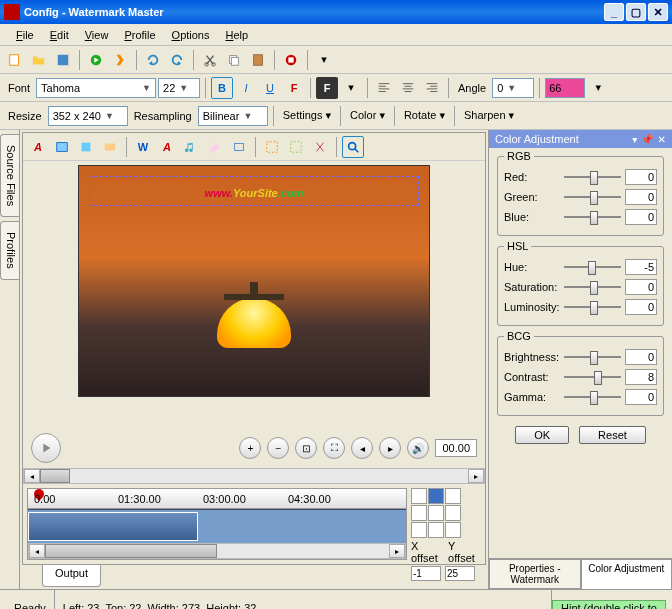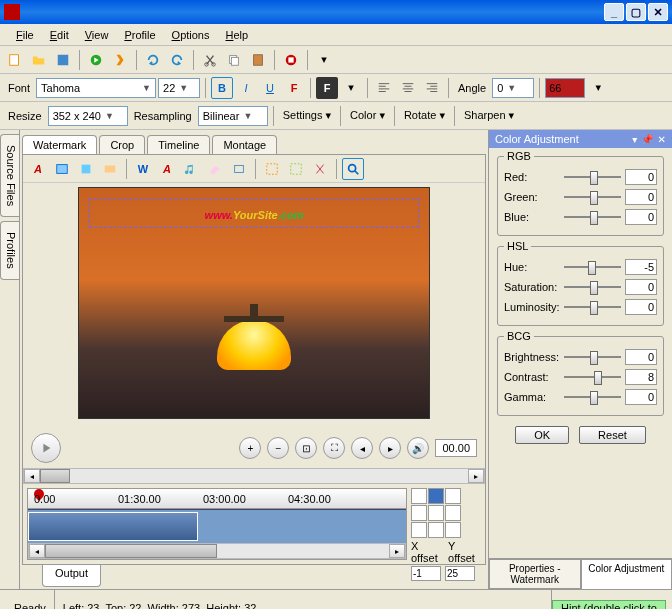--- a/index.html
+++ b/index.html
@@ -10,21 +10,21 @@
 .winbtn { width: 20px; height: 18px; background: #d6e5f5; border: 1px solid #fff; margin-left: 2px; display: flex; align-items: center; justify-content: center; color: #003; border-radius: 2px; cursor: pointer; }
 .menubar { background: #ece9d8; height: 22px; display: flex; align-items: center; padding: 0 8px; border-bottom: 1px solid #c0c0c0; }
 .menuitem { padding: 2px 8px; cursor: pointer; }
 .menuitem u { text-decoration: underline; }
 .toolbar { background: #ece9d8; height: 28px; display: flex; align-items: center; padding: 2px 4px; border-bottom: 1px solid #c0c0c0; gap: 2px; }
 .tbtn { width: 22px; height: 22px; border: 1px solid transparent; display: flex; align-items: center; justify-content: center; cursor: pointer; border-radius: 2px; }
 .tsep { width: 1px; height: 20px; background: #a0a0a0; margin: 0 3px; }
 .lbl { margin: 0 4px; }
 .combo { height: 20px; border: 1px solid #7b9ebd; background: #fff; padding: 0 4px; display: flex; align-items: center; gap: 4px; }
 .combo .arrow { font-size: 9px; color: #555; }
-.numbox { width: 40px; height: 20px; border: 1px solid #7b9ebd; background: #b91c1c; padding: 0 3px; display: flex; align-items: center; }
+.numbox { width: 40px; height: 20px; border: 1px solid #7b9ebd; background: #ec4899; padding: 0 3px; display: flex; align-items: center; }
 .main { display: flex; height: calc(100% - 24px - 22px - 28px - 28px - 28px - 20px); }
 .sidetabs { width: 20px; background: #ece9d8; border-right: 1px solid #999; display: flex; flex-direction: column; }
 .sidetab { writing-mode: vertical-rl; padding: 10px 2px; border: 1px solid #999; border-right: none; background: #f5f3e9; cursor: pointer; margin-top: 4px; border-radius: 4px 0 0 4px; }
 .center { flex: 1; display: flex; flex-direction: column; background: #ece9d8; padding: 2px; }
 .tabs { display: flex; height: 22px; align-items: flex-end; }
 .tab { padding: 3px 10px; border: 1px solid #999; border-bottom: none; background: #f5f3e9; border-radius: 4px 4px 0 0; margin-right: 2px; cursor: pointer; }
 .tab.active { background: #fff; }
 .workarea { flex: 1; background: #ece9d8; border: 1px solid #999; display: flex; flex-direction: column; }
 .wtoolbar { height: 28px; display: flex; align-items: center; padding: 2px 4px; gap: 2px; border-bottom: 1px solid #ccc; }
 .canvas { flex: 1; background: #ece9d8; display: flex; align-items: flex-start; justify-content: center; padding: 4px; overflow: hidden; }
@@ -82,20 +82,21 @@
 .scrollbar-h { height: 16px; background: #e8e8e8; border: 1px solid #bbb; display: flex; }
 .sb-btn { width: 16px; background: linear-gradient(#fff,#ddd); border: 1px solid #aaa; display: flex; align-items: center; justify-content: center; font-size: 8px; cursor: pointer; }
 .sb-track { flex: 1; position: relative; }
 .sb-thumb { position: absolute; top: 0; left: 0; width: 50%; height: 100%; background: linear-gradient(#ddd,#bbb); border: 1px solid #888; }
 </style>
 </head>
 <body>
 
 <div class="titlebar">
   <div class="icon"></div>
+  <span>Config - Watermark Master</span>
   <div class="spacer"></div>
   <div class="winbtn">_</div>
   <div class="winbtn">▢</div>
   <div class="winbtn">✕</div>
 </div>
 
 <div class="menubar">
   <div class="menuitem"><u>F</u><span>ile</span></div>
   <div class="menuitem"><u>E</u>dit</div>
   <div class="menuitem"><u>V</u>iew</div>
@@ -252,26 +253,20 @@
   <span class="lbl"><span>Sharpen</span> ▾</span>
 </div>
 
 <div class="main">
   <div class="sidetabs">
     <div class="sidetab">Source Files</div>
     <div class="sidetab">Profiles</div>
   </div>
 
   <div class="center">
-    <div class="tabs">
-      <div class="tab active">Watermark</div>
-      <div class="tab">Crop</div>
-      <div class="tab">Timeline</div>
-      <div class="tab">Montage</div>
-    </div>
     <div class="workarea">
       <div class="wtoolbar">
         <div class="tbtn">
             <b style="color:#c00;font-style:italic">A</b>
           </div>
         <div class="tbtn">
             <svg viewBox="0 0 16 16">
               <rect x="2" y="3" width="12" height="10" fill="#8cf" stroke="#06c"></rect>
             </svg>
           </div>

